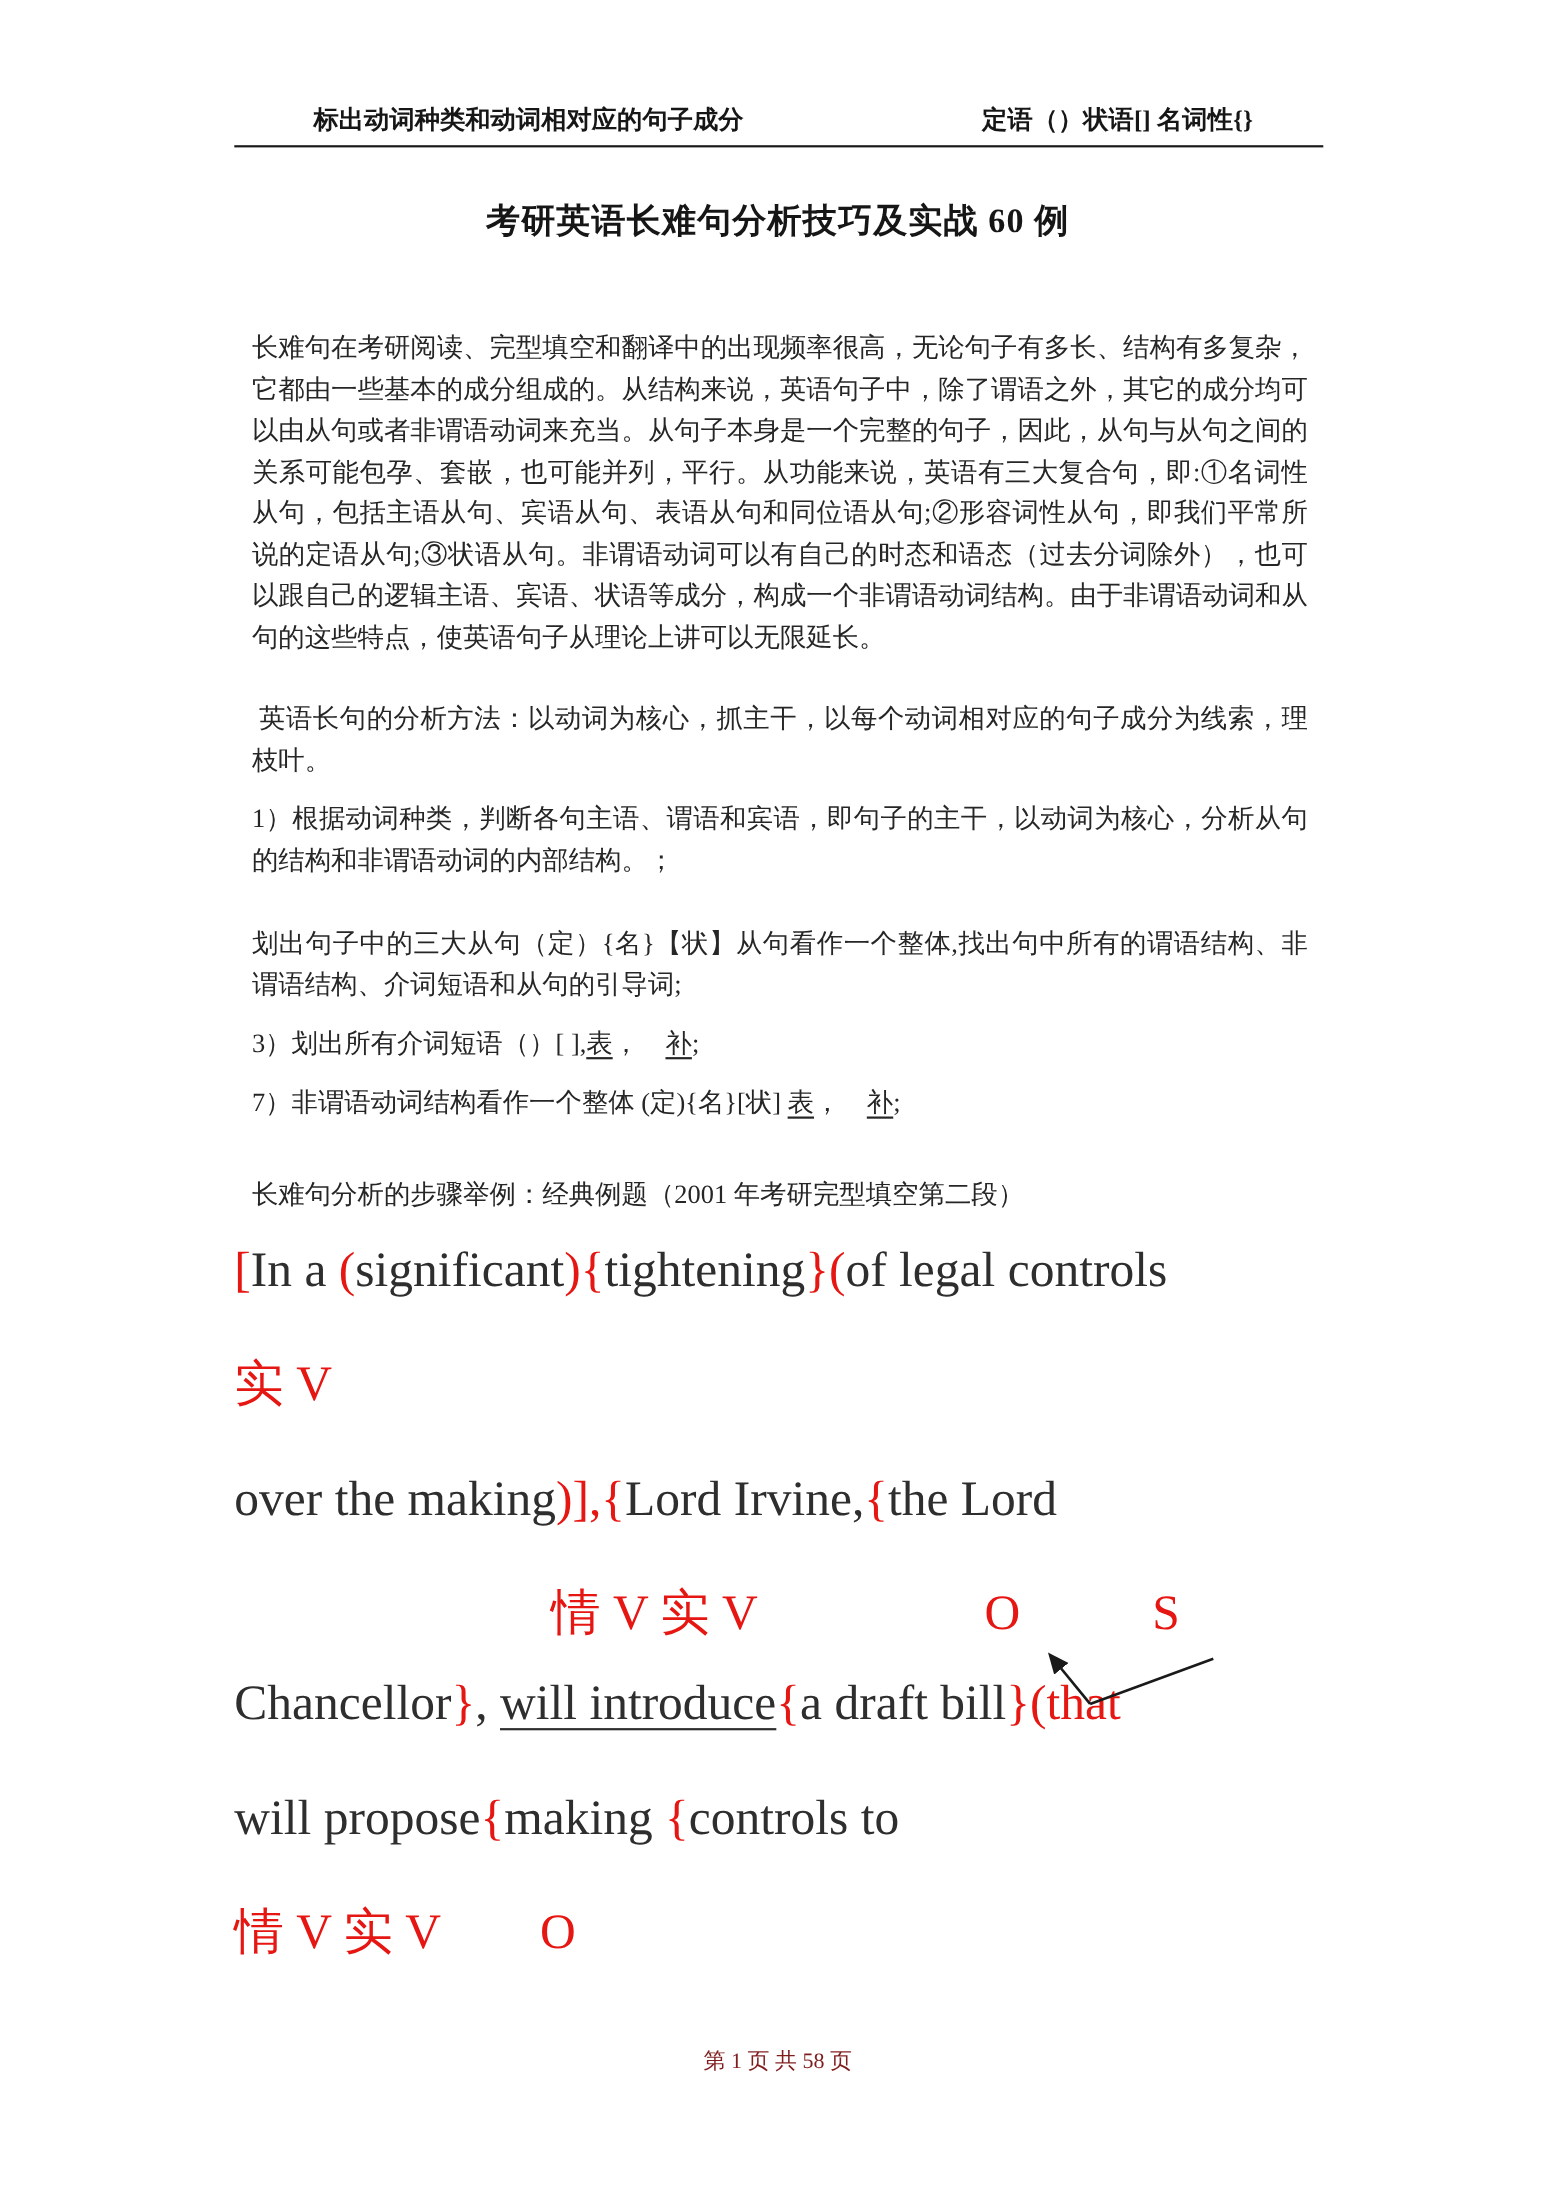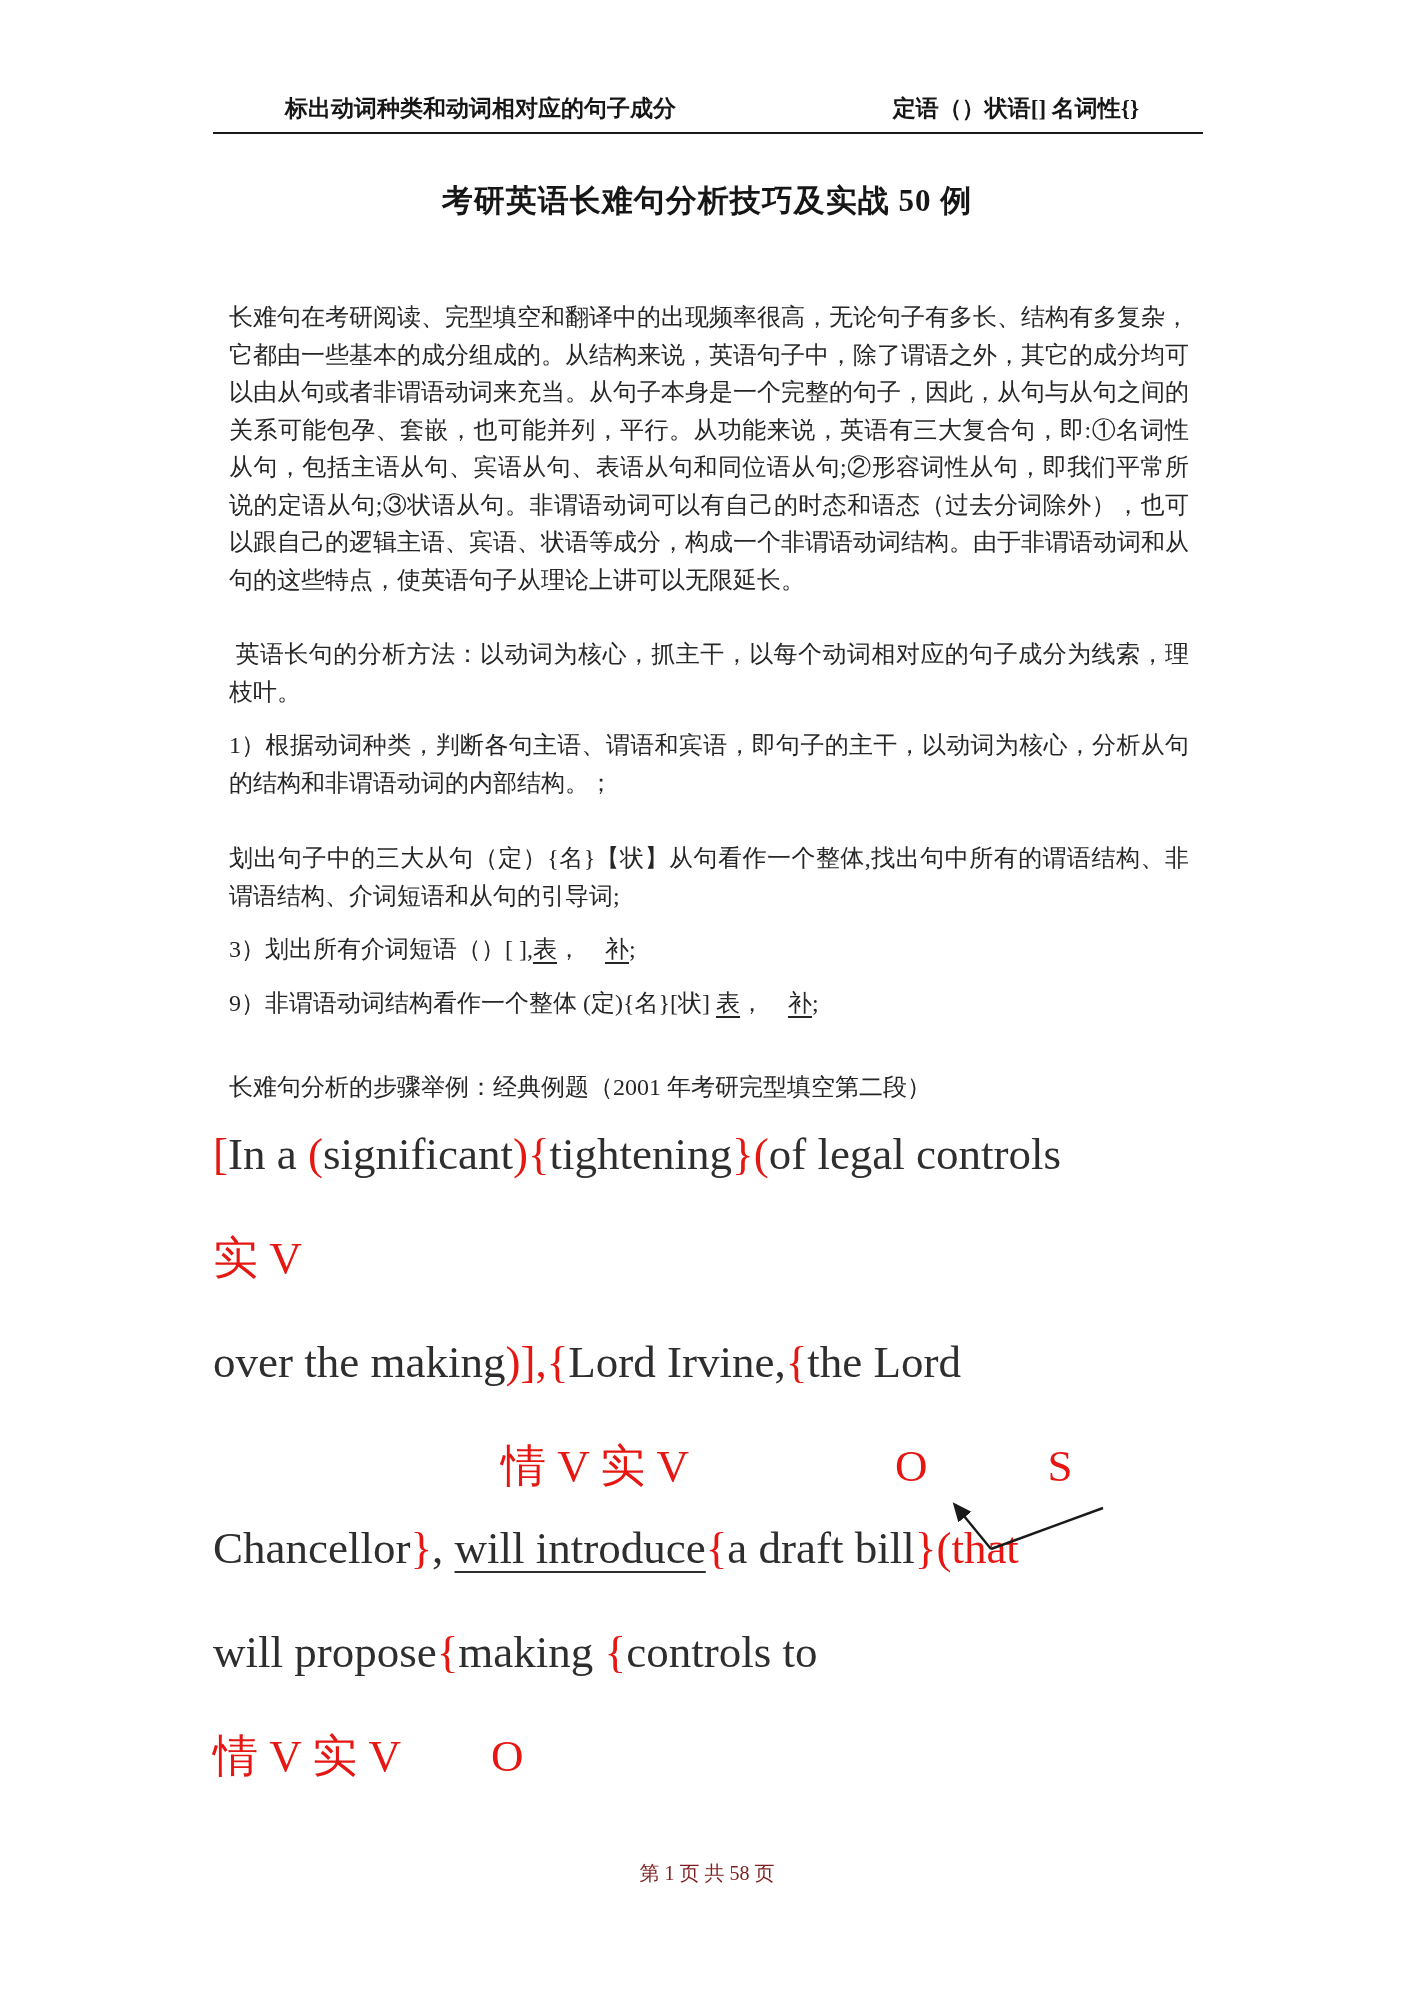--- a/index.html
+++ b/index.html
@@ -63,29 +63,29 @@
 <div class="page">
 
   <div class="header">
     <div class="header-row">
       <span>标出动词种类和动词相对应的句子成分</span>
       <span>定语（）状语[] 名词性{}</span>
     </div>
     <div class="header-rule"></div>
   </div>
 
-  <div class="title">考研英语长难句分析技巧及实战 50 例</div>
+  <div class="title">考研英语长难句分析技巧及实战 60 例</div>
 
   <div class="content">
     <p class="para">长难句在考研阅读、完型填空和翻译中的出现频率很高，无论句子有多长、结构有多复杂，它都由一些基本的成分组成的。从结构来说，英语句子中，除了谓语之外，其它的成分均可以由从句或者非谓语动词来充当。从句子本身是一个完整的句子，因此，从句与从句之间的关系可能包孕、套嵌，也可能并列，平行。从功能来说，英语有三大复合句，即:①名词性从句，包括主语从句、宾语从句、表语从句和同位语从句;②形容词性从句，即我们平常所说的定语从句;③状语从句。非谓语动词可以有自己的时态和语态（过去分词除外），也可以跟自己的逻辑主语、宾语、状语等成分，构成一个非谓语动词结构。由于非谓语动词和从句的这些特点，使英语句子从理论上讲可以无限延长。</p>
     <p class="para mt37"> 英语长句的分析方法：以动词为核心，抓主干，以每个动词相对应的句子成分为线索，理枝叶。</p>
     <p class="para">1）根据动词种类，判断各句主语、谓语和宾语，即句子的主干，以动词为核心，分析从句的结构和非谓语动词的内部结构。；</p>
     <p class="para mt38">划出句子中的三大从句（定）{名}【状】从句看作一个整体,找出句中所有的谓语结构、非谓语结构、介词短语和从句的引导词;</p>
     <p class="para seg"><span>3）划出所有介词短语（）[ ],</span><span class="ul">表</span><span>，　</span><span class="ul">补</span><span>;</span></p>
-    <p class="para seg"><span>9）非谓语动词结构看作一个整体 (定){名}[状] </span><span class="ul">表</span><span>，　</span><span class="ul">补</span><span>;</span></p>
+    <p class="para seg"><span>7）非谓语动词结构看作一个整体 (定){名}[状] </span><span class="ul">表</span><span>，　</span><span class="ul">补</span><span>;</span></p>
     <p class="para mt47">长难句分析的步骤举例：经典例题（2001 年考研完型填空第二段）</p>
 
     <div class="example">
       <div class="exline"><span class="red">[</span><span>In a </span><span class="red">(</span><span>significant</span><span class="red">)</span><span class="red">{</span><span>tightening</span><span class="red">}</span><span class="red">(</span><span>of legal controls</span></div>
       <div class="exline"><span class="red">实 V</span></div>
       <div class="exline"><span>over the making</span><span class="red">)],</span><span class="red">{</span><span>Lord Irvine,</span><span class="red">{</span><span>the Lord</span></div>
       <div class="exline mb20"><span class="red" style="margin-left: 288px;">情 V 实 V</span><span class="red" style="margin-left: 206px;">O</span><span class="red" style="margin-left: 120px;">S</span></div>
       <div class="exline"><span>Chancellor</span><span class="red">}</span><span>, </span><span class="ul">will introduce</span><span class="red">{</span><span>a draft bill</span><span class="red">}</span><span class="red">(that</span></div>
       <div class="exline"><span>will propose</span><span class="red">{</span><span>making </span><span class="red">{</span><span>controls to</span></div>
       <div class="exline"><span class="red">情 V 实 V</span><span class="red" style="margin-left: 90px;">O</span></div>

